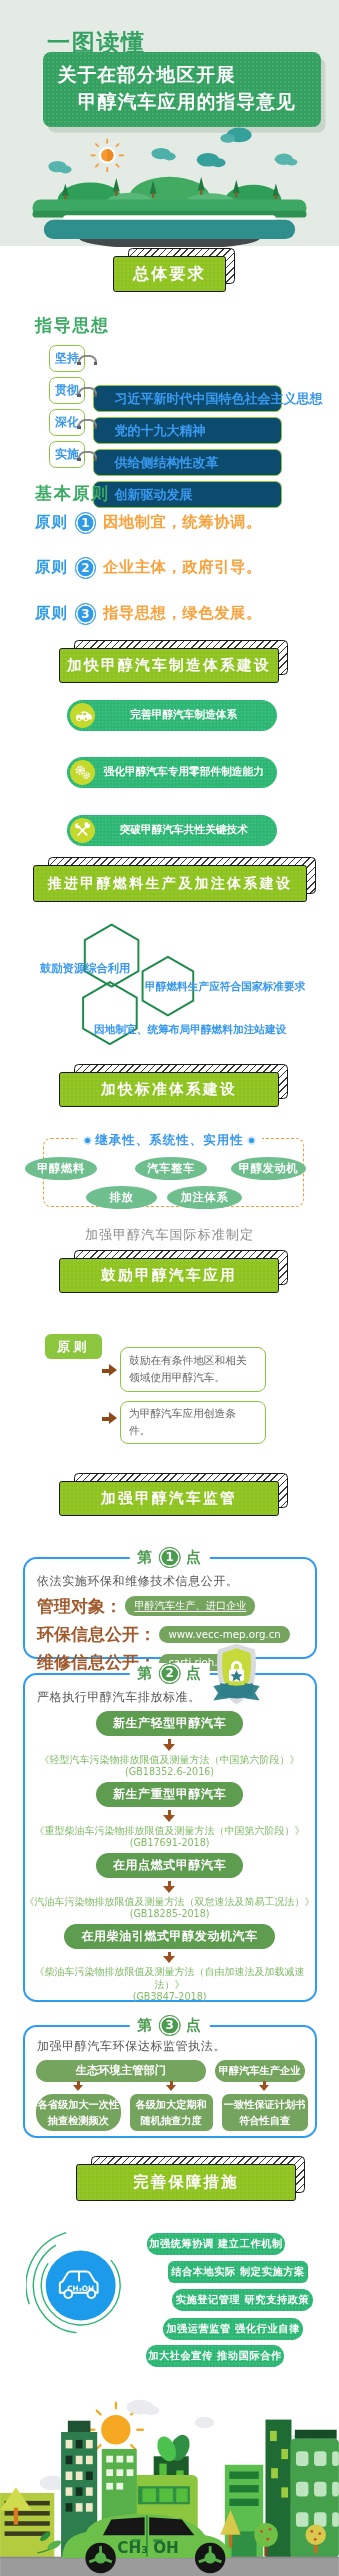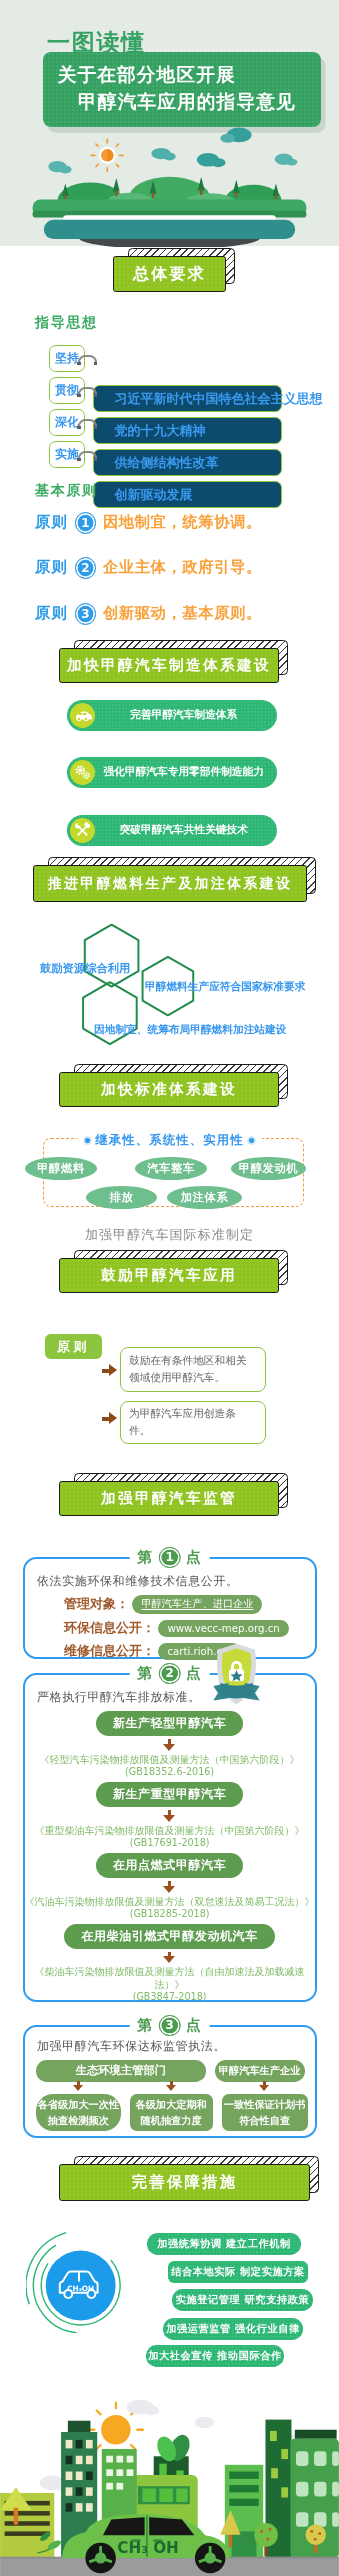--- a/index.html
+++ b/index.html
@@ -15,21 +15,21 @@
      background-image:radial-gradient(rgba(255,255,255,.14) 0.6px,transparent 0.9px);background-size:4px 4px;}
   #title-banner .l2{margin-left:20.4px;}
   
   .hband{position:absolute;}
   .hband .flap{position:absolute;left:14.7px;top:-8.5px;right:-8.5px;bottom:8.5px;border:1.1px solid #1a1a1a;border-radius:4.5px;
      background:repeating-linear-gradient(135deg,#3a3a3a 0 1.1px,#ffffff 1.1px 5.1px);}
   .hband .face{position:absolute;left:0;top:0;right:0;bottom:0;background:#8FC31F;border:1.1px solid #1a1a1a;border-radius:2.8px;
      display:flex;align-items:center;justify-content:center;color:#fff;font-weight:bold;letter-spacing:2.3px;
      background-image:radial-gradient(rgba(255,255,255,.18) 0.6px,transparent 0.8px);background-size:4px 4px;}
   
-  .gheading{position:absolute;font-size:14px;font-weight:bold;color:#3BAA63;letter-spacing:1.7px;}
+  .gheading{position:absolute;font-size:17px;font-weight:bold;color:#3BAA63;letter-spacing:1.7px;}
   .grow{position:absolute;left:49px;width:233px;height:27px;}
   .gl{position:absolute;left:0;top:0;width:36px;height:27px;border:1.1px solid #8CC63F;border-radius:6.8px;background:#fff;
       display:flex;align-items:center;padding-left:5.1px;box-sizing:border-box;font-size:12px;font-weight:bold;color:#3A99EE;}
   .gr{position:absolute;left:44px;top:0;right:0;height:27px;border:1.1px solid #8CC63F;border-radius:6.8px;background:#0c4a6e;
       display:flex;align-items:center;padding-left:20.4px;box-sizing:border-box;font-size:13px;font-weight:bold;color:#3A99EE;white-space:nowrap;margin-top:40px;}
   .magnet{position:absolute;left:29px;top:9.6px;width:14.7px;height:8.5px;border:2.8px solid #8A8A8A;border-bottom:none;
       border-radius:7.3px 7.3px 0 0;z-index:2;}
   .magnet::before,.magnet::after{content:"";position:absolute;bottom:0;width:3.4px;height:2.8px;background:#5E5E5E;}
   .magnet::before{left:-2.8px;} .magnet::after{right:-2.8px;}
   
@@ -68,21 +68,21 @@
   .arr-r::after{content:"";position:absolute;left:6.8px;top:-1.7px;width:0;height:0;border:6.8px solid transparent;border-left:8px solid #8B4A17;}
   
   .pbox{position:absolute;left:22.6px;width:294px;background:#fff;border:2.3px solid #2F9BF0;border-radius:13.6px;box-sizing:border-box;}
   .pheader{position:absolute;top:-12.4px;left:50%;transform:translateX(-50%);background:#fff;padding:0 8px;
       display:flex;align-items:center;gap:5.7px;white-space:nowrap;}
   .pheader .pt{font-size:14.7px;font-weight:bold;color:#4C9B4F;letter-spacing:1.1px;}
   .pnum{width:21.5px;height:21.5px;border-radius:50%;background:#4C9B4F;color:#fff;font-size:12px;font-weight:bold;
       display:flex;align-items:center;justify-content:center;box-shadow:inset 0 0 0 1.7px #fff;border:1.1px solid #4C9B4F;box-sizing:border-box;}
   .pintro{margin:13.6px 0 0 12.4px;font-size:12px;color:#555;letter-spacing:0.6px;}
   .prow1{display:flex;align-items:center;margin:5.1px 0 0 12.4px;gap:3.4px;}
-  .prlabel{color:#A05A2C;font-weight:bold;font-size:13px;white-space:nowrap;margin-left:27px;}
+  .prlabel{color:#A05A2C;font-weight:bold;font-size:17px;white-space:nowrap;}
   .prpill{background:#74A45E;border-radius:9.6px;color:#fff;font-size:10.2px;padding:2.8px 9px;white-space:nowrap;}
   .prpill.u{text-decoration:underline;text-underline-offset:1.7px;}
   .flowpill{margin:5.7px auto 0;width:fit-content;padding:4px 17px;background:#5E9C50;border-radius:13.6px;
       color:#fff;font-weight:bold;font-size:12px;white-space:nowrap;letter-spacing:0.6px;}
   .arr-d{position:relative;width:13.6px;height:12.4px;margin:2.8px auto 1.1px;}
   .arr-d::before{content:"";position:absolute;left:5.1px;top:0;width:3.4px;height:4.5px;background:#9C4F1F;}
   .arr-d::after{content:"";position:absolute;left:0;top:4.5px;width:0;height:0;border:6.8px solid transparent;border-top:7.3px solid #9C4F1F;border-bottom:none;}
   .flowstd{text-align:center;color:#7FBB66;font-size:10px;line-height:1.3;}
   .flowcode{text-align:center;color:#7FBB66;font-size:9.6px;}
   .s3actor{position:absolute;height:21.5px;background:#74A45E;border-radius:10.7px;color:#fff;font-weight:bold;
@@ -209,21 +209,21 @@
     <span class="ptext">因地制宜，统筹协调。</span>
   </div>
   <div class="prow" style="top:557px;">
     <span class="plabel">原则</span>
     <span class="bnum">2</span>
     <span class="ptext">企业主体，政府引导。</span>
   </div>
   <div class="prow" style="top:603px;">
     <span class="plabel">原则</span>
     <span class="bnum">3</span>
-    <span class="ptext">创新驱动，基本原则。</span>
+    <span class="ptext">指导思想，绿色发展。</span>
   </div>
 
   <div class="hband" style="left:59px;top:648px;width:220px;height:35px;">
     <div class="flap"></div>
     <div class="face" style="font-size:14.7px;">加快甲醇汽车制造体系建设</div>
   </div>
 
   <div class="mpill" style="top:700px;">
     <span class="mico">
       <svg width="19" height="19" viewBox="0 0 44 44">
@@ -390,40 +390,40 @@
     <div class="s3box" style="left:105px;width:83px;">
       <span>各级加大定期和</span>
       <span>随机抽查力度</span>
     </div>
     <div class="s3box" style="left:197px;width:86px;">
       <span>一致性保证计划书</span>
       <span>符合性自查</span>
     </div>
   </div>
 
-  <div class="hband" style="left:59px;top:2164px;width:220px;height:37px;padding-left:31px;">
+  <div class="hband" style="left:76px;top:2164px;width:220px;height:37px;">
     <div class="flap"></div>
     <div class="face" style="font-size:15.3px;">完善保障措施</div>
   </div>
 
   <svg class="abs" style="left:26px;top:2225px;" width="115" height="121" viewBox="0 0 204 214">
     <circle cx="97" cy="107" r="70" fill="none" stroke="#2BB673" stroke-width="2.5" stroke-dasharray="310 130" transform="rotate(-40 97 107)"></circle>
     <circle cx="97" cy="107" r="84" fill="none" stroke="#2BB673" stroke-width="2.5" stroke-dasharray="210 320" transform="rotate(95 97 107)"></circle>
     <circle cx="97" cy="107" r="97" fill="none" stroke="#2BB673" stroke-width="2.5" stroke-dasharray="160 450" transform="rotate(160 97 107)"></circle>
     <circle cx="97" cy="107" r="62" fill="#1B9BEA"></circle>
     <g stroke="#fff" stroke-width="3.5" fill="none" stroke-linejoin="round">
       <path d="M60,120 v-15 q0,-4 5,-5 l9,-15 q2,-3 6,-3 h27 q4,0 6,3 l9,15 q5,1 5,5 v15 z"></path>
       <line x1="94" y1="82" x2="94" y2="100"></line>
     </g>
     <circle cx="75" cy="122" r="7" fill="#1B9BEA" stroke="#fff" stroke-width="3.5"></circle>
     <circle cx="116" cy="122" r="7" fill="#1B9BEA" stroke="#fff" stroke-width="3.5"></circle>
     <text x="97" y="116" fill="#fff" font-size="13" font-weight="bold" text-anchor="middle">CH₃OH</text>
   </svg>
 
-  <div class="msr" style="left:147px;top:2233px;width:154px;">加强统筹协调 建立工作机制</div>
+  <div class="msr" style="left:147px;top:2233px;width:138px;">加强统筹协调 建立工作机制</div>
   <div class="msr" style="left:168px;top:2261px;width:140px;border-radius:6px;">结合本地实际 制定实施方案</div>
   <div class="msr" style="left:172px;top:2289px;width:141px;">实施登记管理 研究支持政策</div>
   <div class="msr" style="left:163px;top:2318px;width:140px;">加强运营监管 强化行业自律</div>
   <div class="msr" style="left:146px;top:2345px;width:138px;">加大社会宣传 推动国际合作</div>
 
   <svg class="abs" style="left:0;top:2397px;" width="339" height="179" viewBox="0 0 600 317">
 
     <g>
       <circle cx="205" cy="58" r="26" fill="#F7A823"></circle>
       <g stroke="#F7A823" stroke-width="4" stroke-linecap="round">

